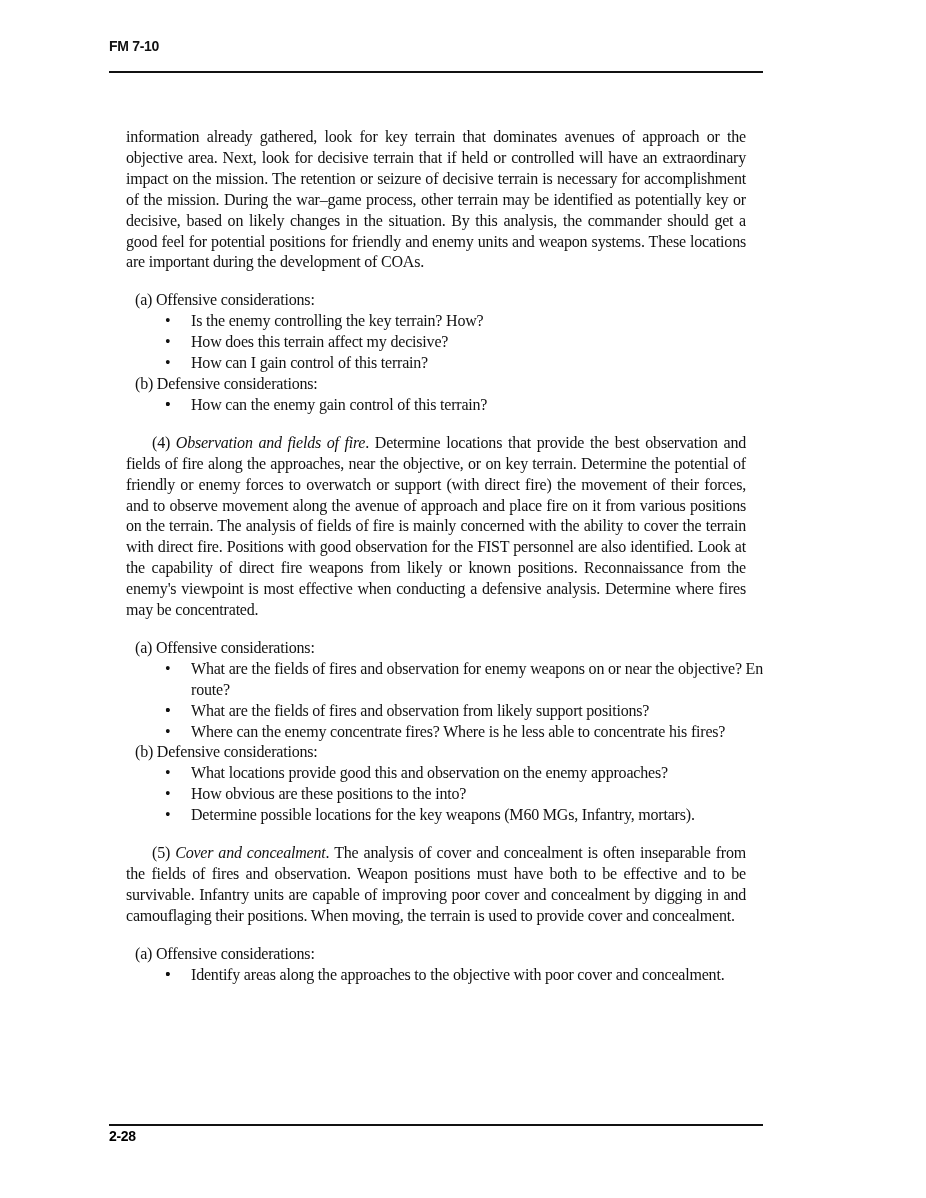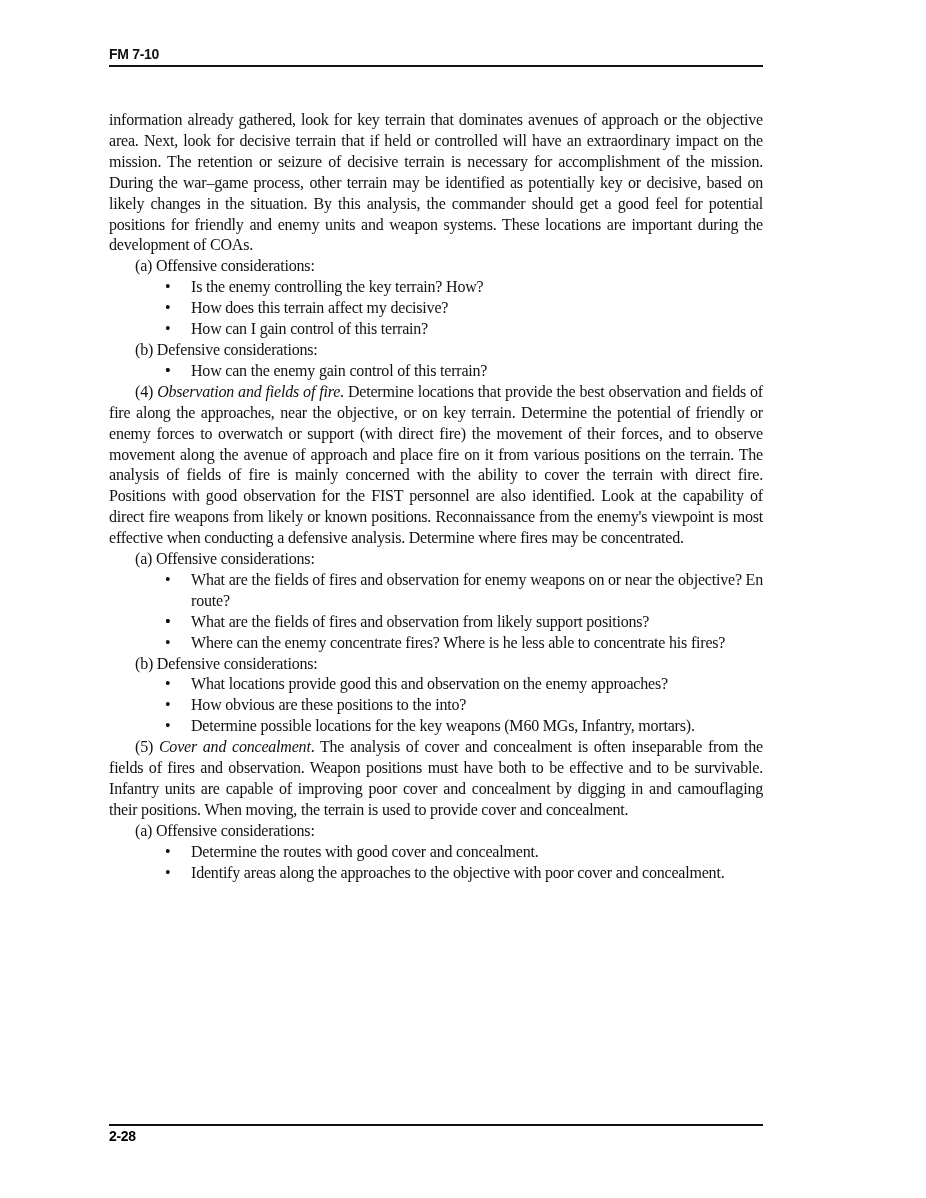--- a/index.html
+++ b/index.html
@@ -1,29 +1,29 @@
 <!DOCTYPE html>
 <html><head>
 <meta charset="utf-8">
 <style>
   html, body { margin: 0; padding: 0; background: #ffffff; }
   body { width: 926px; height: 1198px; position: relative; overflow: hidden; }
   .page { position: absolute; left: 109px; top: 0; width: 654px; color: #111; }
   .header {
-    position: absolute; top: 46px; left: 0; width: 654px;
+    position: absolute; top: 38px; left: 0; width: 654px;
     font-family: "Liberation Sans", sans-serif; font-weight: bold; font-size: 14px;
     letter-spacing: -0.3px; color: #111;
-    padding-bottom: 3px; border-bottom: 2px solid #111;
+    padding-bottom: 17px; border-bottom: 2px solid #111;
   }
   .body {
     position: absolute; top: 110px; left: 0; width: 654px;
     font-family: "Liberation Serif", serif; font-size: 16px; line-height: 20.9px;
     letter-spacing: -0.2px;
   }
-  .para { text-align: justify; margin: 0; }
+  .para { text-align: justify; margin: 17px; }
   .para.ind { text-indent: 26px; }
   .sub { margin: 0 0 0 26px; }
   ul.bul { list-style: none; margin: 0; padding: 0 0 0 82px; }
   ul.bul li { position: relative; text-align: justify; margin: 0; }
   ul.bul li .dot { position: absolute; left: -26px; top: 0; }
   .footer {
     position: absolute; top: 1124px; left: 0; width: 654px;
     border-top: 2px solid #111; padding-top: 2px;
     font-family: "Liberation Sans", sans-serif; font-weight: bold; font-size: 14px;
     letter-spacing: -0.3px; color: #000000;
@@ -66,21 +66,21 @@
     <ul class="bul">
       <li><span class="dot">•</span><span>What locations provide good this and observation on the enemy approaches?</span></li>
       <li><span class="dot">•</span><span>How obvious are these positions to the into?</span></li>
       <li><span class="dot">•</span><span>Determine possible locations for the key weapons (M60 MGs, Infantry, mortars).</span></li>
     </ul>
 
     <p class="para ind"><span>(5)</span> <i>Cover and concealment</i><span>. The analysis of cover and concealment is often inseparable from the fields of fires and observation. Weapon positions must have both to be effective and to be survivable. Infantry units are capable of improving poor cover and concealment by digging in and camouflaging their positions. When moving, the terrain is used to provide cover and concealment.</span></p>
 
     <p class="sub">(a) Offensive considerations:</p>
     <ul class="bul">
-      <li><span class="dot">•</span><span>Determine the routes with good cover and concealment.</span></li>
+      <li><span class="dot">•</span></li>
       <li><span class="dot">•</span><span>Identify areas along the approaches to the objective with poor cover and concealment.</span></li>
     </ul>
   </div>
 
   <div class="footer">
     <span>2-28</span>
   </div>
 </div>
 
 </body></html>

